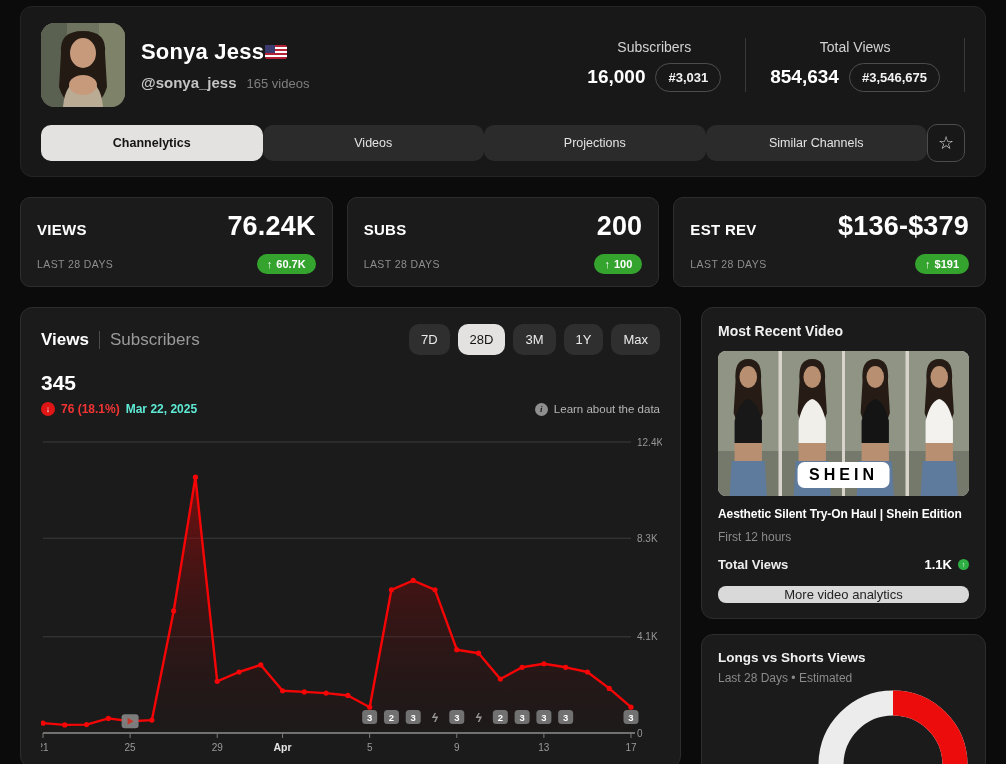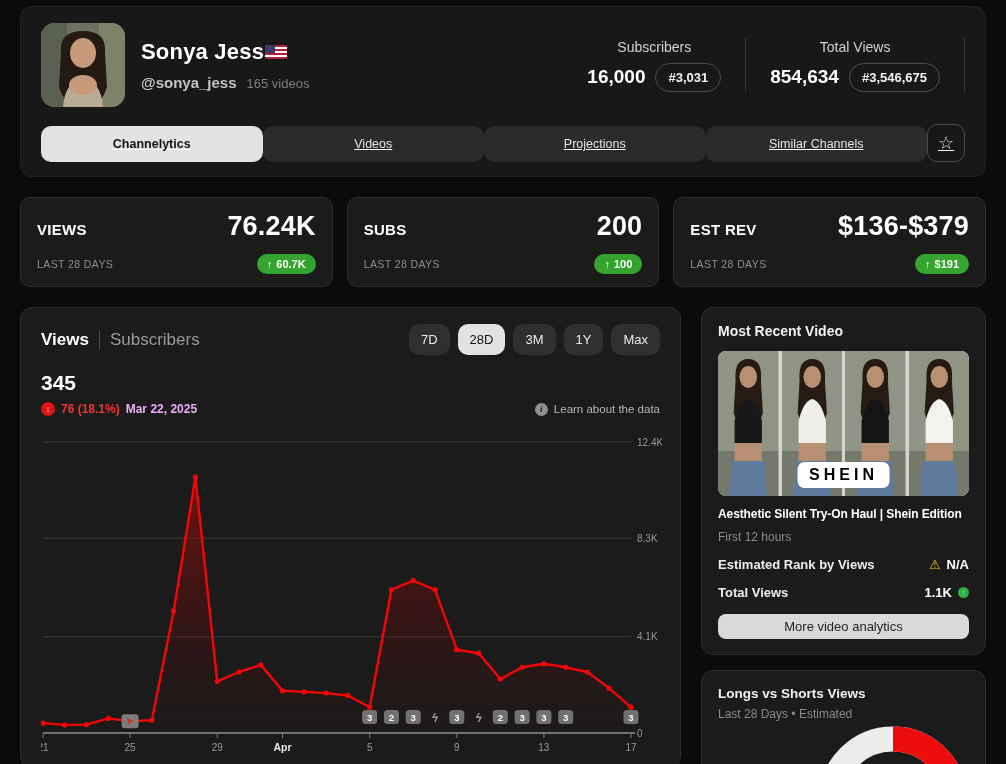--- a/index.html
+++ b/index.html
@@ -38,21 +38,21 @@
   .hstat-value-row { display:flex; align-items:center; gap:10px; }
   .hstat-value { font-size:19px; font-weight:bold; }
   .rank-pill {
     border:1px solid #4d4d4d; border-radius:999px; padding:6px 12px;
     font-size:13px; font-weight:bold; color:#f2f2f2; white-space:nowrap;
   }
   .vdivider { width:1px; height:54px; background:#3a3a3a; margin:0 24px; }
   .vdivider.end { margin-right:0; }
 
   
-  .tabs-row { display:flex; margin-top:17px; align-items:flex-end;text-decoration:underline; }
+  .tabs-row { display:flex; margin-top:17px; align-items:center; }
   .tab-btn {
     flex:1; height:36px; border-radius:10px; background:#2b2b2b;
     display:flex; align-items:center; justify-content:center;
     font-size:12.5px; color:#e3e3e3; cursor:pointer;
   }
   .tab-btn.active { background:#e3e2e0; color:#141414; font-weight:bold; }
   .star-btn {
     flex:none; width:38px; height:38px; border:1px solid #4c4c4c; border-radius:10px;
     background:transparent; display:flex; align-items:center; justify-content:center;
     color:#dcdcdc; font-size:18px; cursor:pointer;
@@ -96,21 +96,21 @@
   }
   .range-btn.active { background:#e3e2e0; color:#141414; }
   .chart-value { font-size:21px; font-weight:bold; margin-top:16px; }
   .chart-delta-row { display:flex; align-items:center; margin-top:7px; }
   .down-bubble {
     width:14px; height:14px; border-radius:50%; background:#e01515; flex:none;
     display:flex; align-items:center; justify-content:center;
     color:#fff; font-size:9px; font-weight:bold; margin-right:6px;
   }
   .delta-red { color:#f23434; font-size:12px; font-weight:bold; margin-right:6px; }
-  .delta-date { color:#f0abfc; font-size:12px; font-weight:bold; }
+  .delta-date { color:#5eead4; font-size:12px; font-weight:bold; }
   .learn-row { margin-left:auto; display:flex; align-items:center; gap:6px; color:#b5b5b5; font-size:11.5px; cursor:pointer; }
   .info-bubble {
     width:13px; height:13px; border-radius:50%; background:#8f8f8f; color:#1b1b1b;
     font-size:9px; font-weight:bold; display:flex; align-items:center; justify-content:center;
     font-family:"Liberation Serif", serif; font-style:italic;
   }
   .chart-wrap { margin-top:6px; }
 
   
   .side-card {
@@ -136,21 +136,21 @@
   .vrow-label { font-size:13px; font-weight:bold; color:#ededed; }
   .vrow-right { display:flex; align-items:center; gap:6px; }
   .warn-icon { color:#f2c21d; font-size:13px; line-height:1; }
   .vrow-value { font-size:13px; font-weight:bold; color:#fff; }
   .green-dot {
     width:11px; height:11px; border-radius:50%; background:#2fae44;
     display:flex; align-items:center; justify-content:center;
     color:#fff; font-size:7px; font-weight:bold;
   }
   .video-btn {
-    margin-top:14px; height:25px; background:#d9d9d9; border-radius:8px;
+    margin-top:14px; height:17px; background:#d9d9d9; border-radius:8px;
     display:flex; align-items:center; justify-content:center;
     font-size:13px; color:#242424; cursor:pointer;
   }
 
   
   .ls-sub { margin-top:6px; font-size:12px; color:#8a8a8a; }
   .ls-body { display:flex; align-items:center; margin-top:4px; }
   .ls-legend { flex:1; }
   .donut-wrap { flex:none; width:152px; height:152px; }
 </style>
@@ -412,27 +412,20 @@
                 <ellipse cx="31" cy="26" rx="9" ry="11" fill="#b98f72"></ellipse>
                 <path d="M17 70 Q22 50 31 48 Q40 50 45 70 L45 92 L17 92 Z" fill="#f3f2ee"></path>
                 <rect x="17" y="92" width="28" height="18" fill="#b98f72"></rect>
                 <path d="M14 110 L48 110 L50 145 L12 145 Z" fill="#5e7a9d"></path>
               </svg></div>
             <div class="shein-badge">SHEIN</div>
         </div>
         <div class="video-title">Aesthetic Silent Try-On Haul | Shein Edition</div>
         <div class="video-sub">First 12 hours</div>
         <div class="vrow">
-          <span class="vrow-label">Estimated Rank by Views</span>
-          <span class="vrow-right">
-            <span class="warn-icon">⚠</span>
-            <span class="vrow-value">N/A</span>
-          </span>
-        </div>
-        <div class="vrow">
           <span class="vrow-label">Total Views</span>
           <span class="vrow-right">
             <span class="vrow-value">1.1K</span>
             <span class="green-dot">
                 <span>↑</span>
               </span>
           </span>
         </div>
         <div class="video-btn">More video analytics</div>
       </div>

